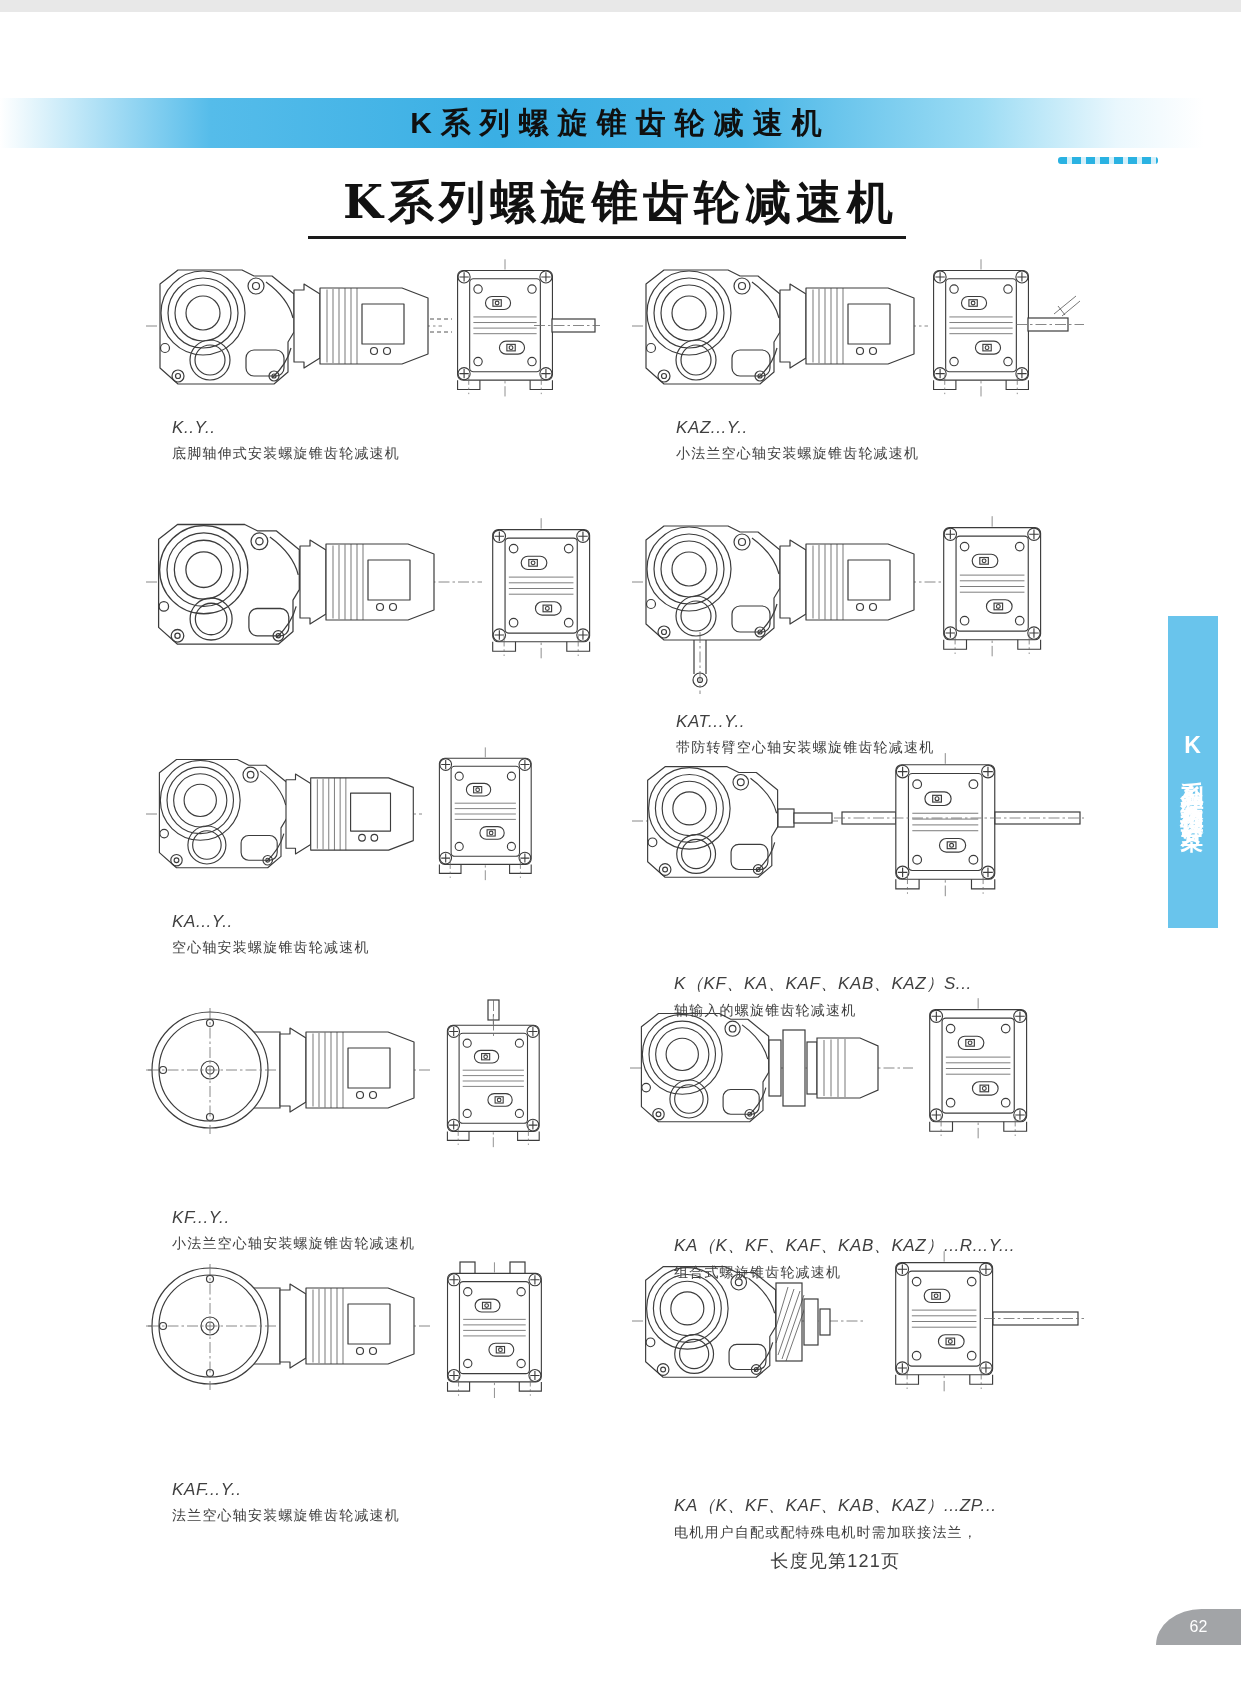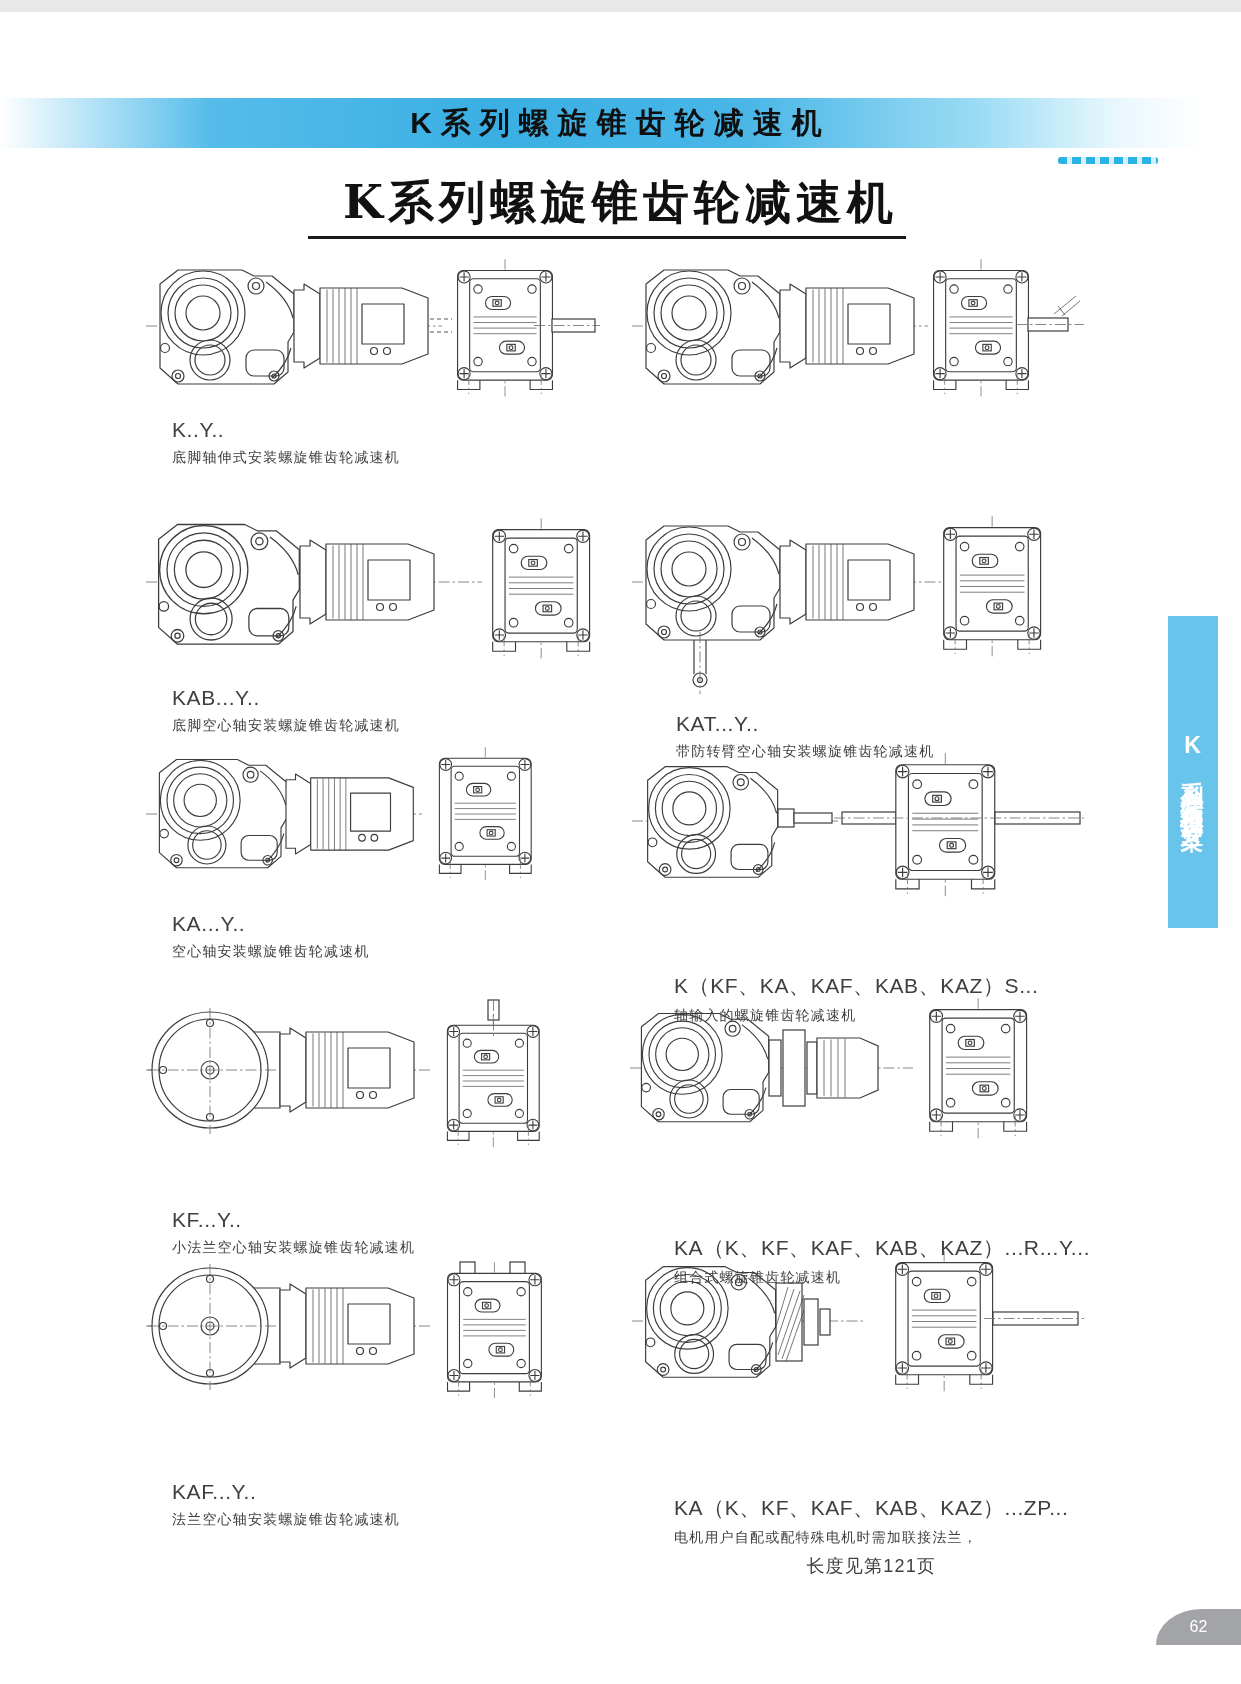--- a/index.html
+++ b/index.html
@@ -18,21 +18,21 @@
         background:repeating-linear-gradient(90deg, var(--dash-cyan,#2ab2e2) 0 9px, rgba(42,178,226,.2) 9px 14px);}
 
   
   .main-title{position:absolute;left:0;top:160px;width:1241px;text-align:center;
         font-family:"DejaVu Serif", serif;font-weight:700;font-size:46px;color:#111;
         letter-spacing:5px;white-space:nowrap;}
   .title-rule{position:absolute;left:308px;top:224px;width:598px;height:3px;background:#1a1a1a;}
 
   
   .mlabel{position:absolute;color:#3f3f3f;}
-  .mlabel .code{font-size:21px;letter-spacing:.6px;}
+  .mlabel .code{font-size:17px;letter-spacing:.6px;font-style:italic;}
   .mlabel .desc{font-size:14px;margin-top:7px;letter-spacing:1.2px;}
   .mlabel .desc2{font-size:18px;margin-top:7px;letter-spacing:1.2px;text-align:center;}
 
   
   .side-tab{position:absolute;left:1168px;top:604px;width:50px;height:312px;
         background:var(--tab-blue,#69c4ec);color:#fff;
         display:flex;align-items:center;justify-content:center;
         writing-mode:vertical-rl;text-orientation:upright;
         font-size:23px;font-weight:700;letter-spacing:5px;}
 
@@ -262,23 +262,23 @@
         <use href="#endv"></use>
       </g>
     <rect class="wh" x="365" y="57" width="85" height="13"></rect>
     <line class="cl" x1="356" y1="63.5" x2="456" y2="63.5"></line>
   </svg>
 
   <div class="mlabel" style="left:172px;top:406px">
     <div class="code">K..Y..</div>
     <div class="desc">底脚轴伸式安装螺旋锥齿轮减速机</div>
   </div>
-  <div class="mlabel" style="left:172px;top:674px">
-    <div class="code">KAB...Y..</div>
-    <div class="desc">底脚空心轴安装螺旋锥齿轮减速机</div>
+  <div class="mlabel" style="left:676px;top:406px">
+    <div class="code">KAZ...Y..</div>
+    <div class="desc">小法兰空心轴安装螺旋锥齿轮减速机</div>
   </div>
   <div class="mlabel" style="left:676px;top:700px">
     <div class="code">KAT...Y..</div>
     <div class="desc">带防转臂空心轴安装螺旋锥齿轮减速机</div>
   </div>
   <div class="mlabel" style="left:172px;top:900px">
     <div class="code">KA...Y..</div>
     <div class="desc">空心轴安装螺旋锥齿轮减速机</div>
   </div>
   <div class="mlabel" style="left:674px;top:960px">

